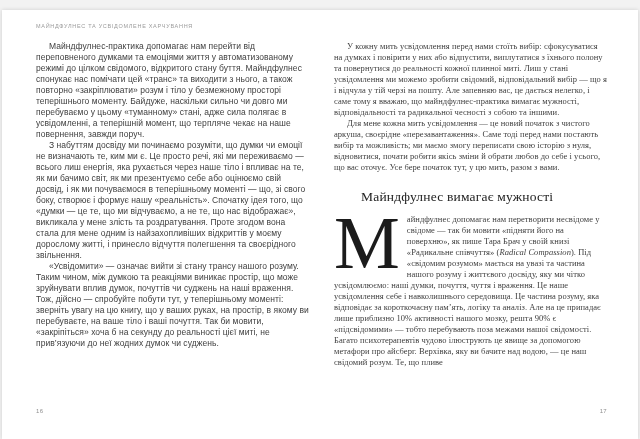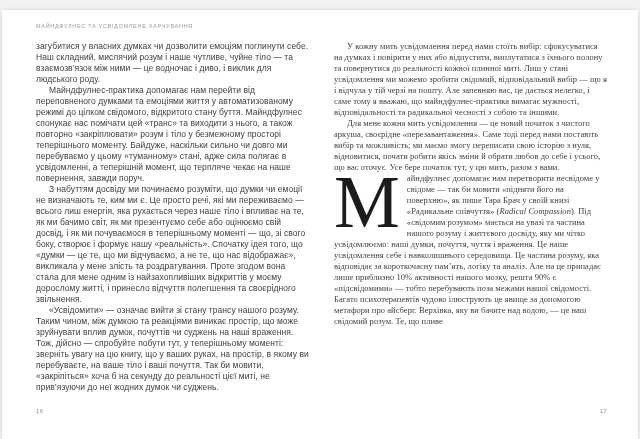--- a/index.html
+++ b/index.html
@@ -73,29 +73,29 @@
   .pagenum-right { left: 332px; width: 273px; text-align: right; }
 </style>
 </head>
 <body>
 
 <div class="spread">
 
   <div class="running-header">МАЙНДФУЛНЕС ТА УСВІДОМЛЕНЕ ХАРЧУВАННЯ</div>
 
   <div class="col col-left">
-    <p>загубитися у власних думках чи дозволити емоціям поглинути себе. Наш складний, мислячий розум і наше чутливе, чуйне тіло — та взаємозв’язок між ними — це водночас і диво, і виклик для людського роду.</p>
     <p class="indent">Майндфулнес-практика допомагає нам перейти від переповненого думками та емоціями життя у автоматизованому режимі до цілком свідомого, відкритого стану буття. Майндфулнес спонукає нас помічати цей «транс» та виходити з нього, а також повторно «закріплювати» розум і тіло у безмежному просторі теперішнього моменту. Байдуже, наскільки сильно чи довго ми перебуваємо у цьому «туманному» стані, адже сила полягає в усвідомленні, а теперішній момент, що терпляче чекає на наше повернення, завжди поруч.</p>
     <p class="indent">З набуттям досвіду ми починаємо розуміти, що думки чи емоції не визначають те, ким ми є. Це просто речі, які ми переживаємо — всього лиш енергія, яка рухається через наше тіло і впливає на те, як ми бачимо світ, як ми презентуємо себе або оцінюємо свій досвід, і як ми почуваємося в теперішньому моменті — що, зі свого боку, створює і формує нашу «реальність». Спочатку ідея того, що «думки — це те, що ми відчуваємо, а не те, що нас відображає», викликала у мене злість та роздратування. Проте згодом вона стала для мене одним із найзахопливіших відкриттів у моєму дорослому житті, і принесло відчуття полегшення та своєрідного звільнення.</p>
     <p class="indent">«Усвідомити» — означає вийти зі стану трансу нашого розуму. Таким чином, між думкою та реакціями виникає простір, що може зруйнувати вплив думок, почуттів чи суджень на наші враження. Тож, дійсно — спробуйте побути тут, у теперішньому моменті: зверніть увагу на цю книгу, що у ваших руках, на простір, в якому ви перебуваєте, на ваше тіло і ваші почуття. Так би мовити, «закріпіться» хоча б на секунду до реальності цієї миті, не прив’язуючи до неї жодних думок чи суджень.</p>
   </div>
 
   <div class="col col-right">
     <p class="indent">У кожну мить усвідомлення перед нами стоїть вибір: сфокусуватися на думках і повірити у них або відпустити, виплутатися з їхнього полону та повернутися до реальності кожної плинної миті. Лиш у стані усвідомлення ми можемо зробити свідомий, відповідальний вибір — що я і відчула у тій черзі на пошту. Але запевняю вас, це дається нелегко, і саме тому я вважаю, що майндфулнес-практика вимагає мужності, відповідальності та радикальної чесності з собою та іншими.</p>
     <p class="indent">Для мене кожна мить усвідомлення — це новий початок з чистого аркуша, своєрідне «перезавантаження». Саме тоді перед нами постають вибір та можливість; ми маємо змогу переписати свою історію з нуля, відновитися, почати робити якісь зміни й обрати любов до себе і усього, що вас оточує. Усе бере початок тут, у цю мить, разом з вами.</p>
+    <h2 class="section-heading">Майндфулнес вимагає мужності</h2>
     <p>
       <span class="dropcap">М</span><span>айндфулнес допомагає нам перетворити несвідоме у свідоме — так би мовити «підняти його на поверхню», як пише Тара Брач у своїй книзі «Радикальне співчуття» (</span><span class="italic">Radical Compassion</span><span>). Під «свідомим розумом» мається на увазі та частина нашого розуму і життєвого досвіду, яку ми чітко усвідомлюємо: наші думки, почуття, чуття і враження. Це наше усвідомлення себе і навколишнього середовища. Це частина розуму, яка відповідає за короткочасну пам’ять, логіку та аналіз. Але на це припадає лише приблизно 10% активності нашого мозку, решта 90% є «підсвідомими» — тобто перебувають поза межами нашої свідомості. Багато психотерапевтів чудово ілюструють це явище за допомогою метафори про айсберг. Верхівка, яку ви бачите над водою, — це наш свідомий розум. Те, що пливе</span>
     </p>
   </div>
 
   <div class="pagenum pagenum-left">16</div>
 
   <div class="pagenum pagenum-right">17</div>
 
 </div>

